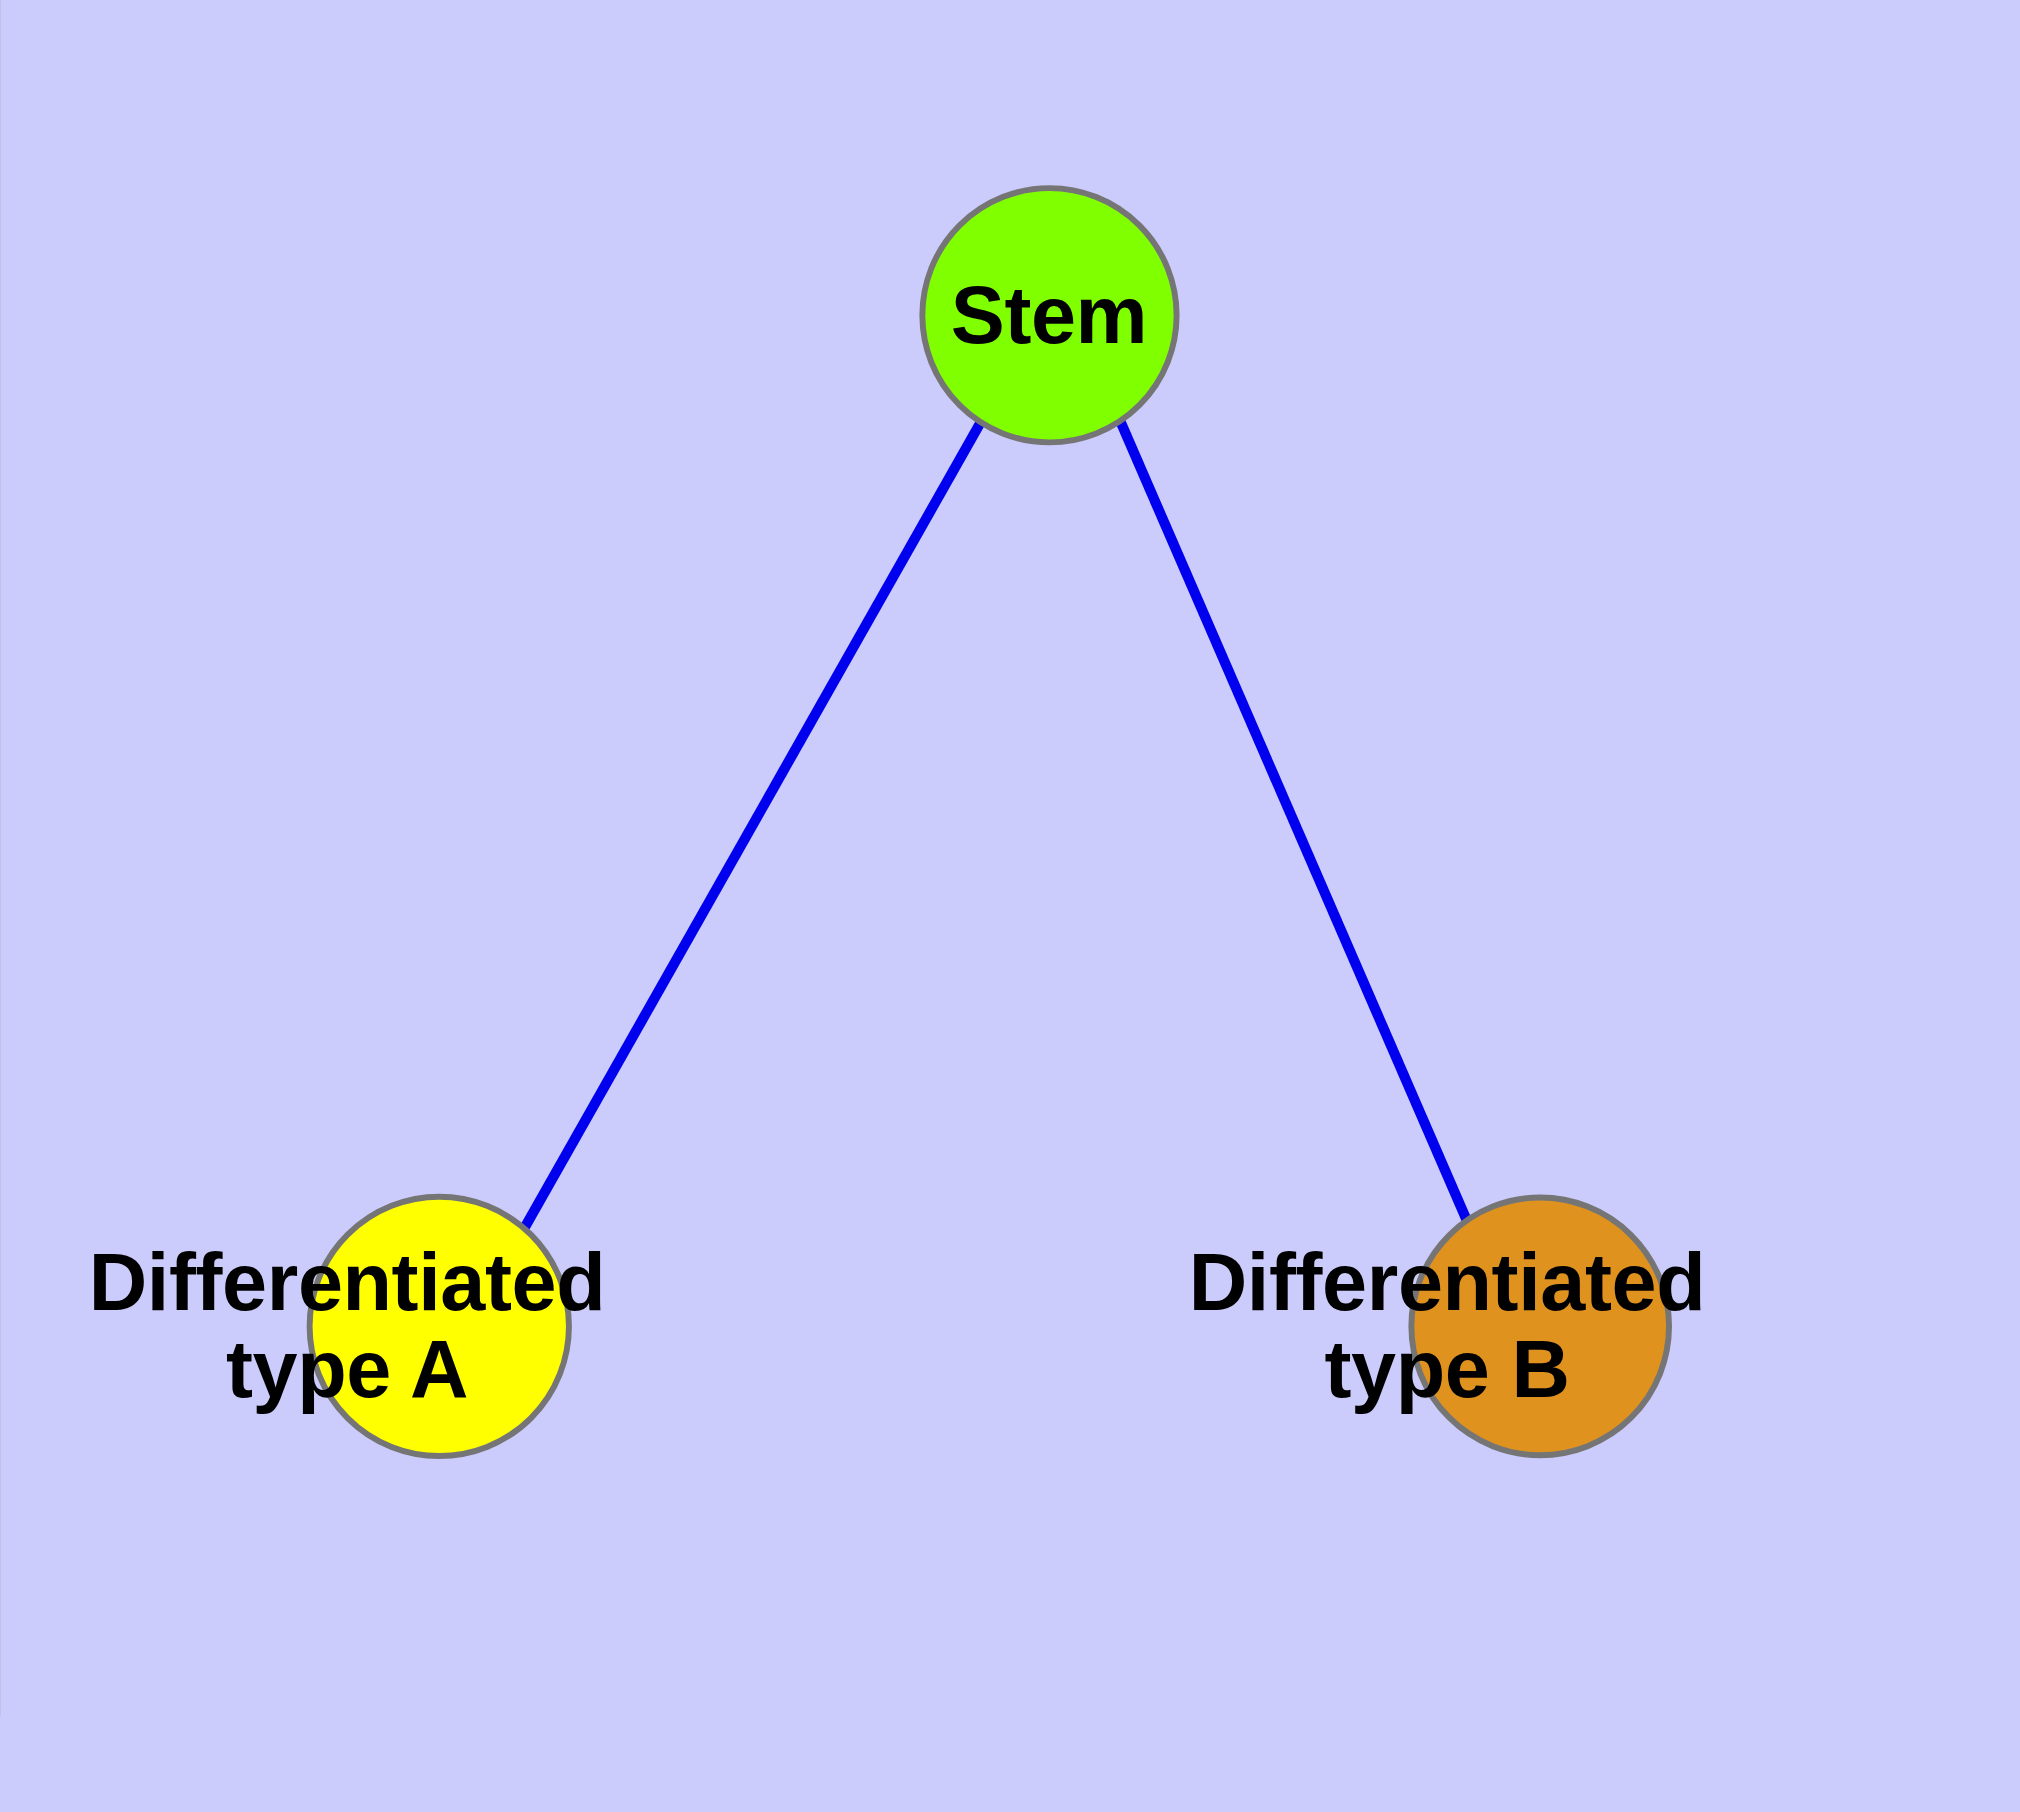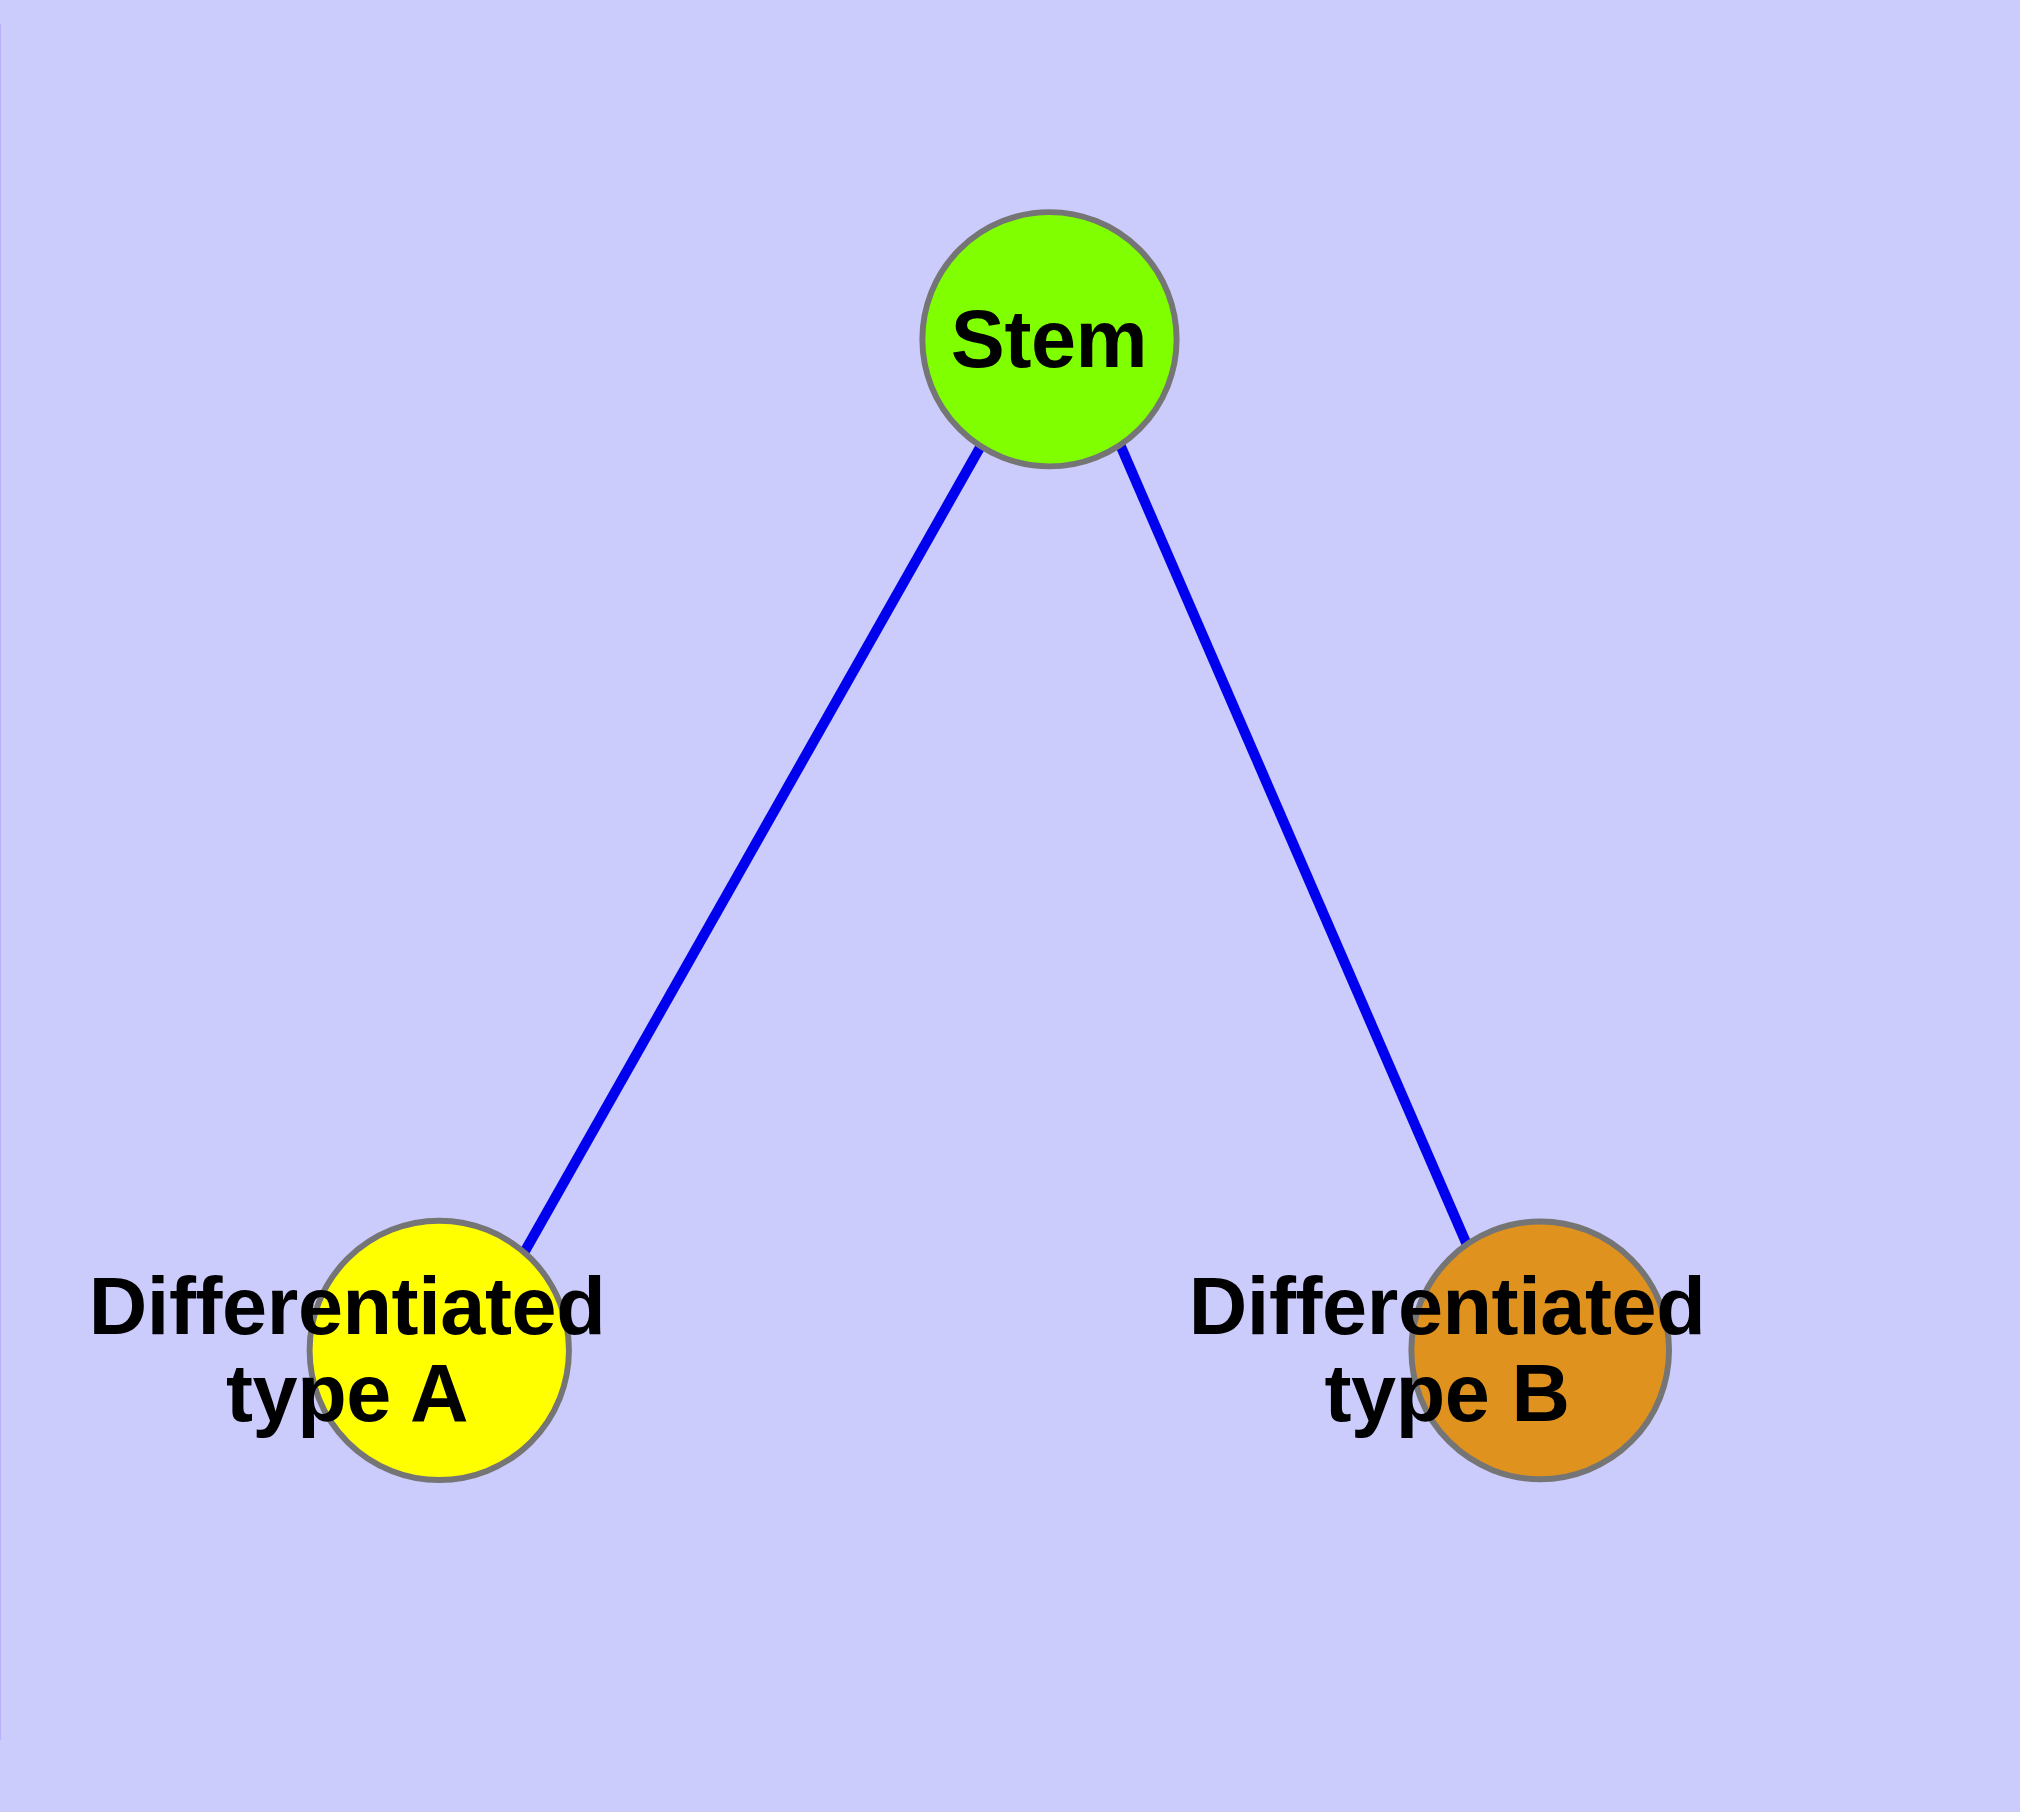--- a/index.html
+++ b/index.html
@@ -11,22 +11,21 @@
   body {
     width: 2021px;
     height: 1812px;
     overflow: hidden;
     font-family: "Liberation Sans", sans-serif;
   }
   #graph-canvas {
     position: relative;
     width: 2021px;
     height: 1716px;
-    background: #8b5cf6;
-    margin-top: 24px;
+    background: #a3a3a3;
   }
   #graph-svg {
     position: absolute;
     left: 0;
     top: 0;
     width: 2021px;
     height: 1812px;
     display: block;
   }
   .node-label {

